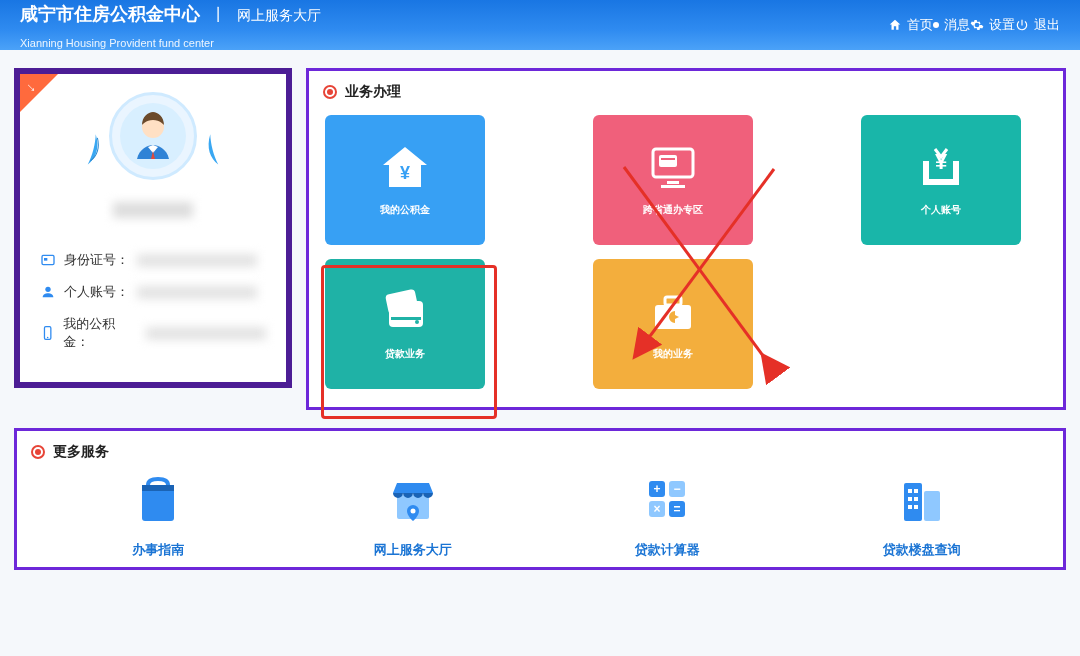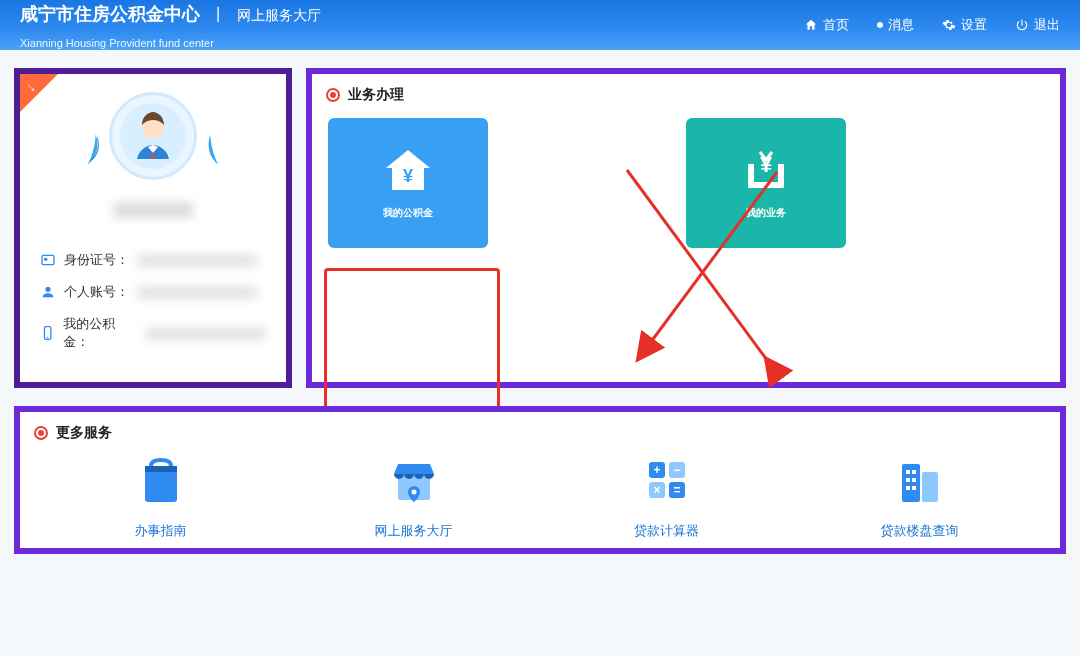--- a/index.html
+++ b/index.html
@@ -18,21 +18,21 @@
     background: linear-gradient(180deg, #1976e3 0%, #2f8bf0 60%, #4ba2f8 100%);
     color: #fff;
     display: flex;
     align-items: center;
     padding: 0 20px;
   }
   .site-title { font-size: 18px; font-weight: 700; }
   .subtitle-sep { padding: 0 6px; font-weight: 400; }
   .site-sub { font-size: 14px; font-weight: 400; }
   .site-en { font-size: 11px; opacity: .9; display: block; font-weight: 400; margin-top: 11px; }
-  .nav { margin-left: auto; display: flex; gap: 28px; font-size: 13px; }
+  .nav { margin-left: auto; display: flex; font-size: 13px; }
   .nav a { color: #fff; text-decoration: none; display: inline-flex; align-items: center; gap: 5px; }
   .nav .dot { width: 6px; height: 6px; border-radius: 50%; background: #fff; display: inline-block; }
   .nav svg { width: 14px; height: 14px; fill: #fff; }
 
   .page { display: flex; padding: 18px 14px; gap: 14px; }
 
   
   .card { background: #fff; border: 6px solid #4c1d95; }
   .user-card { width: 278px; height: 320px; position: relative; padding-top: 18px; text-align: center; }
   .ribbon {
@@ -49,21 +49,21 @@
   .leaf-l { position:absolute; left:-10px; top:40px; transform: rotate(-25deg); }
   .leaf-r { position:absolute; right:-10px; top:40px; transform: scaleX(-1) rotate(-25deg); }
   .leaf { width:42px; height:28px; }
 
   .user-name { margin-top: 10px; filter: blur(5px); color:#999; width:80px; height:16px; background:#ddd; display:inline-block;}
   .user-rows { margin: 22px 20px 0; text-align: left; font-size: 13px; color: #333; }
   .user-row { display:flex; align-items:center; gap:8px; padding: 7px 0; }
   .user-row .lbl { color:#333; }
   .user-row .val { filter: blur(5px); background:#e3e3e3; height:13px; flex:0 0 120px; display:inline-block;}
   .user-row svg { width:16px; height:16px; }
-  .panel { background: #fff; border:6px solid #6d28d9; padding: 12px 14px; position:relative; }
+  .panel { background: #fff; border:3px solid #6d28d9; padding: 12px 14px; position:relative; }
   .panel-hd { display:flex; align-items:center; gap:8px; font-size:14px; font-weight:700; color:#222; margin-bottom: 10px;}
   .radio-dot { width:14px; height:14px; border:2px solid #e74437; border-radius:50%; display:inline-flex; align-items:center; justify-content:center;}
   .radio-dot::after { content:""; width:6px; height:6px; background:#e74437; border-radius:50%; }
 
   .tiles { display:flex; flex-wrap:wrap; gap: 18px; padding: 4px 2px 6px; }
   .tile { width: 160px; height: 130px; border-radius: 6px; color:#fff; display:flex; flex-direction:column; align-items:center; justify-content:center; gap:10px; cursor:pointer; position:relative;}
   .tile .t-lbl { font-size: 10px; font-weight: 700; }
   .tile.row2 { width: 160px; height: 130px; }
 
   .gap-spacer { width: 72px; height:1px; }
@@ -76,21 +76,21 @@
 
   .highlight { position:absolute; border:3px solid #e53027; border-radius:4px; pointer-events:none; }
   .highlight.hl-tile { left: 12px; top: 194px; width: 176px; height: 154px; }
 
   .arrow-svg { position:absolute; left:305px; top:86px; width:200px; height:240px; pointer-events:none; }
 
   
   .services-panel { padding:12px 14px 8px; }
   .services { display:flex; justify-content:space-around; margin-top:10px;}
   .service { display:flex; flex-direction:column; align-items:center; gap:14px; width:180px; cursor:pointer;}
-  .service .s-lbl { font-size:13px; color:#1a74d4; font-weight:400; }
+  .service .s-lbl { font-size:13px; color:#1a74d4; font-weight:700; }
   .s-icon { width:64px; height:56px; display:flex; align-items:center; justify-content:center; }
 </style>
 </head>
 <body>
 
 <div class="header">
   <div>
     <span class="site-title">咸宁市住房公积金中心</span>
     <span class="subtitle-sep">丨</span>
     <span class="site-sub">网上服务大厅</span>
@@ -183,31 +183,61 @@
 
     <div class="tiles">
       <div class="tile blue">
         <svg width="56" height="50" viewBox="0 0 56 50">
           <path d="M28 4L6 22h6v22h32V22h6z" fill="#fff"></path>
           <text x="28" y="36" text-anchor="middle" font-size="18" font-weight="700" fill="#37a0f4">¥</text>
         </svg>
         <span class="t-lbl">我的公积金</span>
       </div>
       <div class="gap-spacer"></div>
+      <div class="tile pink">
+        <svg width="56" height="50" viewBox="0 0 56 50">
+          <rect x="8" y="6" width="40" height="28" rx="3" fill="none" stroke="#fff" stroke-width="3"></rect>
+          <rect x="22" y="38" width="12" height="3" fill="#fff"></rect>
+            <rect x="16" y="42" width="24" height="3" fill="#fff"></rect>
+          <rect x="14" y="12" width="18" height="12" rx="2" fill="#fff"></rect>
+            <rect x="16" y="15" width="14" height="2" fill="#f0607b"></rect>
+        </svg>
+        <span class="t-lbl">跨省通办专区</span>
+      </div>
       <div class="gap-spacer"></div>
       <div class="tile teal">
         <svg width="56" height="50" viewBox="0 0 56 50">
           <path d="M10 18v24h36V18h-6v18H16V18z" fill="#fff"></path>
           <text x="28" y="26" text-anchor="middle" font-size="22" font-weight="900" fill="#fff">¥</text>
           <path d="M22 6l6 8 6-8" fill="none" stroke="#fff" stroke-width="3"></path>
         </svg>
+        <span class="t-lbl">个人账号</span>
+      </div>
+    </div>
+
+    <div class="tiles" style="margin-top:4px;">
+      <div class="tile teal2 row2">
+        <svg width="56" height="50" viewBox="0 0 56 50">
+          <rect x="12" y="14" width="34" height="26" rx="4" fill="#fff"></rect>
+          <rect x="8" y="8" width="30" height="20" rx="4" fill="#fff" transform="rotate(-12 8 8)"></rect>
+          <rect x="14" y="30" width="30" height="3" fill="#1fb2a6"></rect>
+          <circle cx="40" cy="35" r="2" fill="#1fb2a6"></circle>
+        </svg>
+        <span class="t-lbl">贷款业务</span>
+      </div>
+      <div class="gap-spacer"></div>
+      <div class="tile amber row2">
+        <svg width="56" height="50" viewBox="0 0 56 50">
+          <rect x="10" y="18" width="36" height="24" rx="3" fill="#fff"></rect>
+          <rect x="20" y="10" width="16" height="8" rx="2" fill="none" stroke="#fff" stroke-width="3"></rect>
+          <path d="M24 30a6 6 0 016-6v4l4 2-4 2v4a6 6 0 01-6-6z" fill="#f3ae3d"></path>
+        </svg>
         <span class="t-lbl">我的业务</span>
       </div>
     </div>
-
 
     <div class="highlight hl-tile"></div>
     <svg class="arrow-svg" viewBox="0 0 200 240">
       <defs>
         <marker id="ah" markerWidth="10" markerHeight="10" refX="8" refY="5" orient="auto">
           <path d="M0 0L10 5L0 10z" fill="#e53027"></path>
         </marker>
       </defs>
       <line x1="10" y1="10" x2="150" y2="200" stroke="#e53027" stroke-width="3" marker-start="url(#ah)" transform="rotate(180 80 105)"></line>
       <line x1="160" y1="12" x2="22" y2="198" stroke="#e53027" stroke-width="3" marker-end="url(#ah)"></line>

